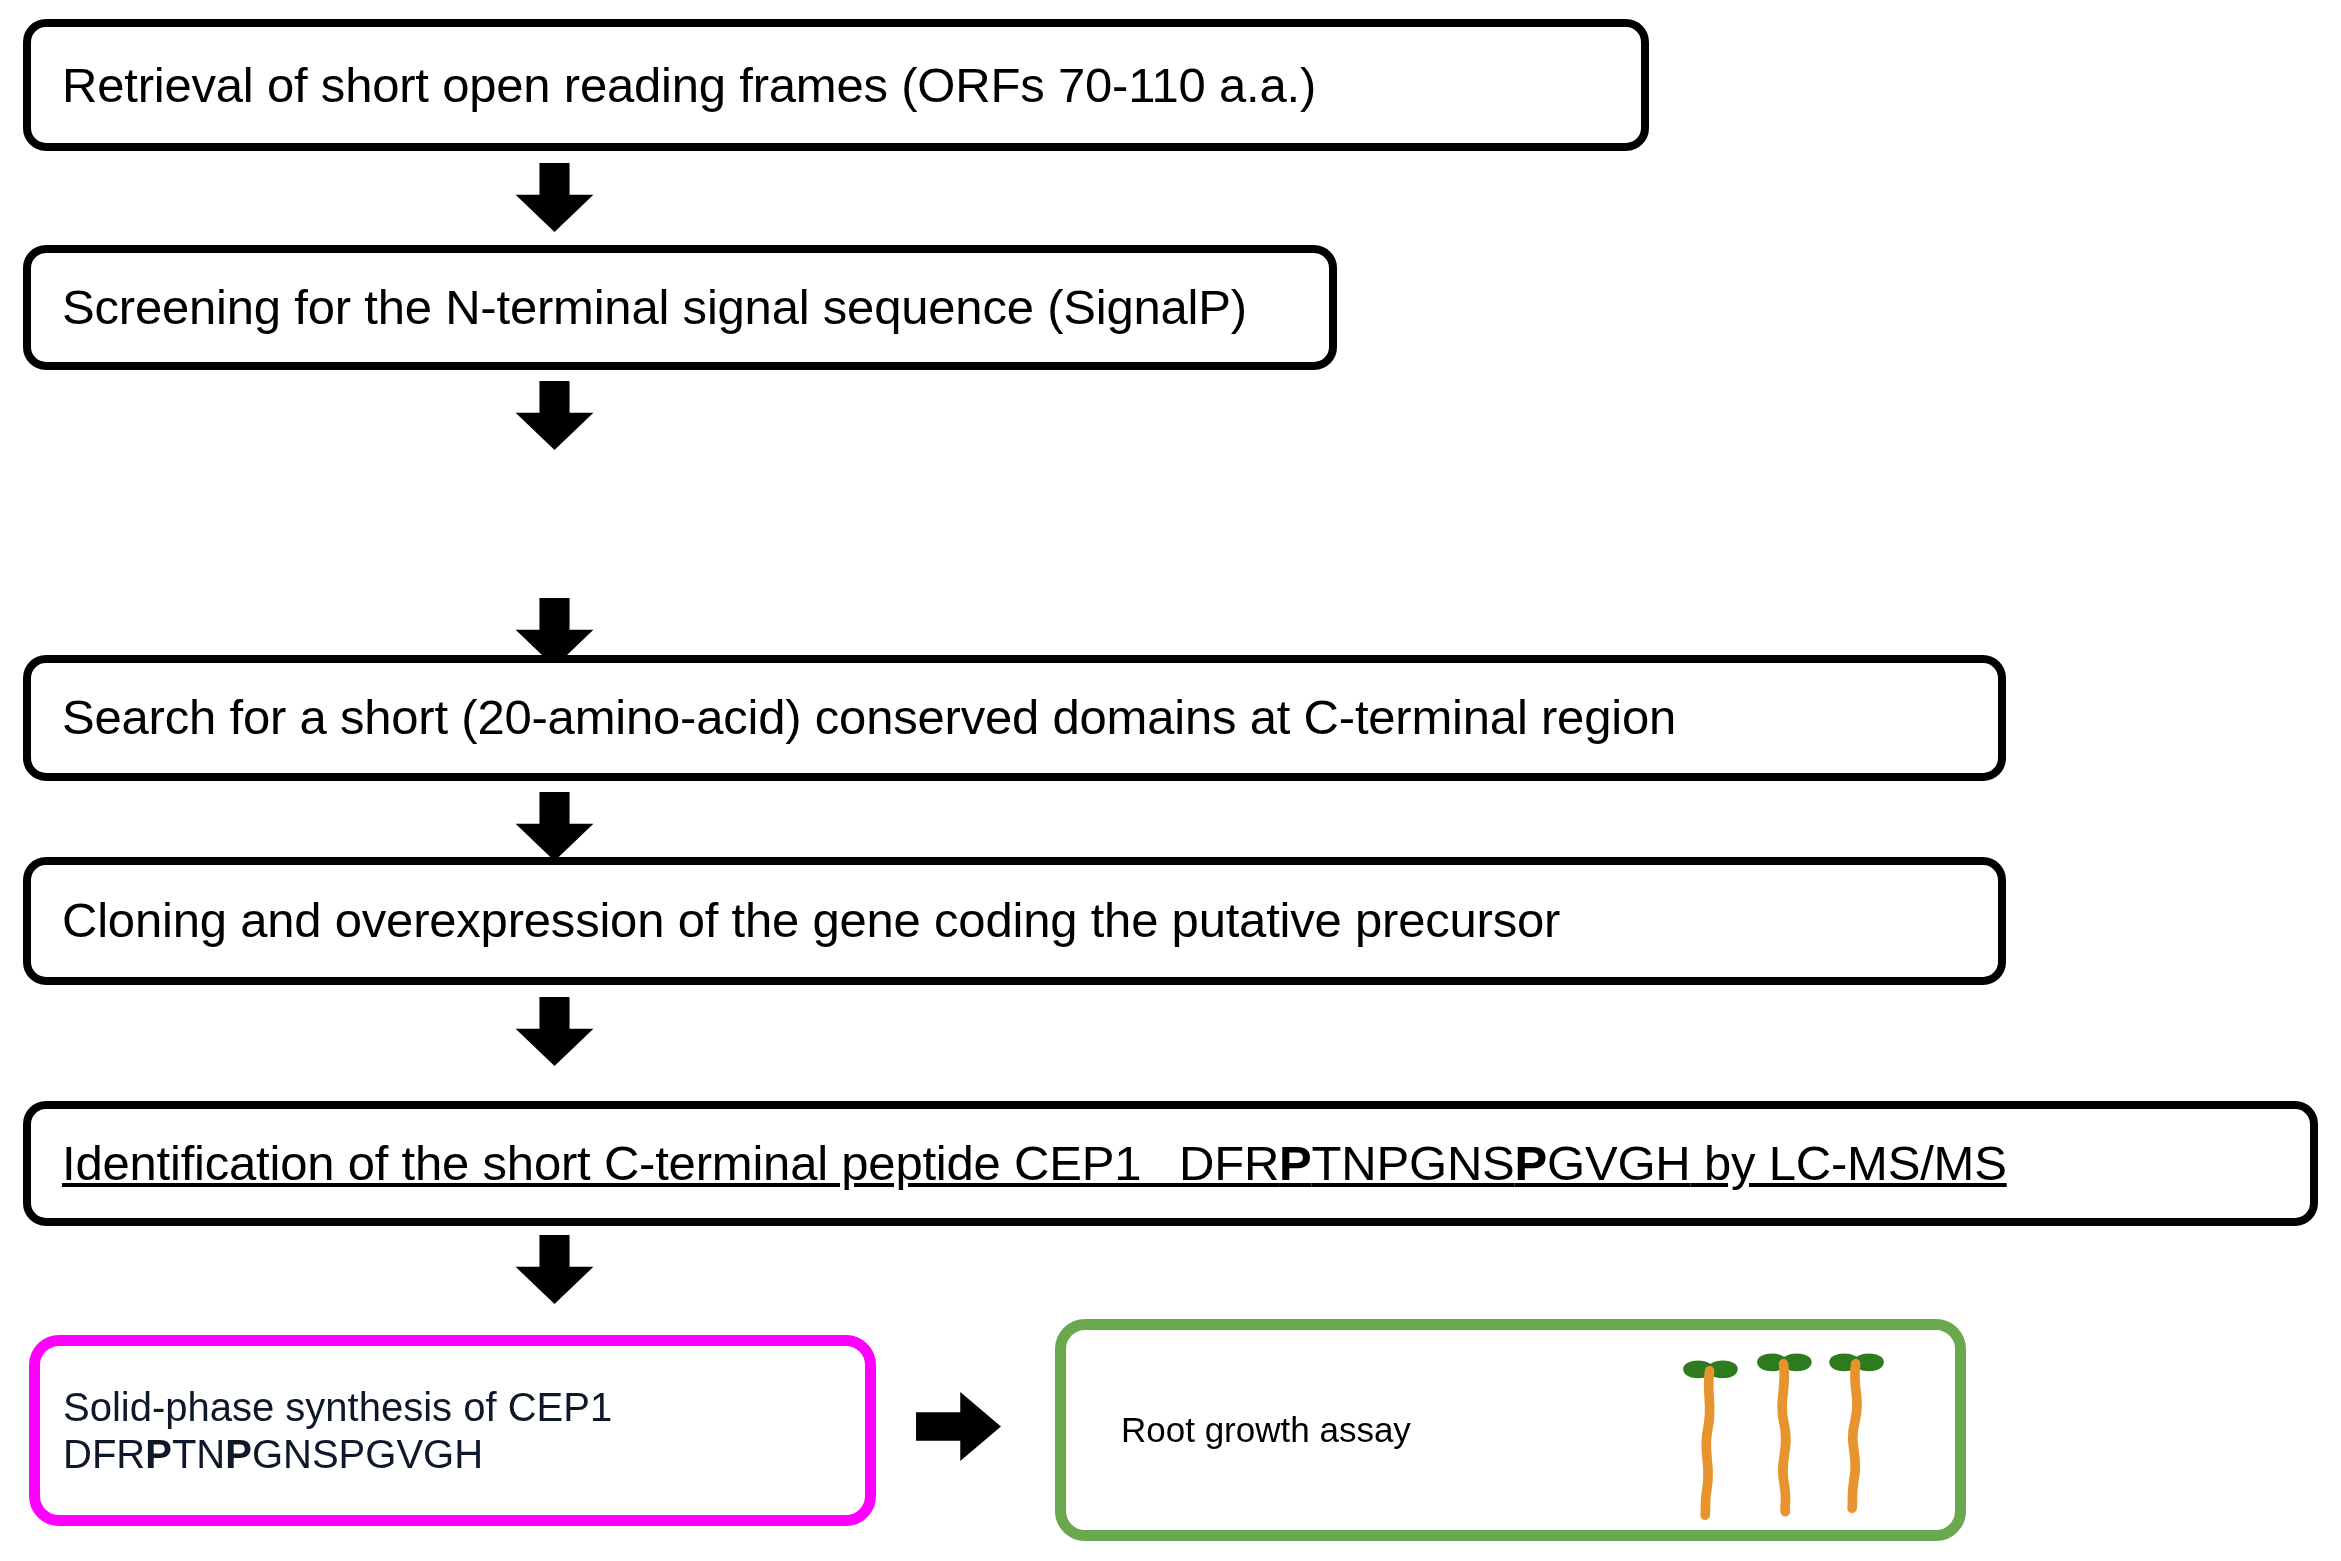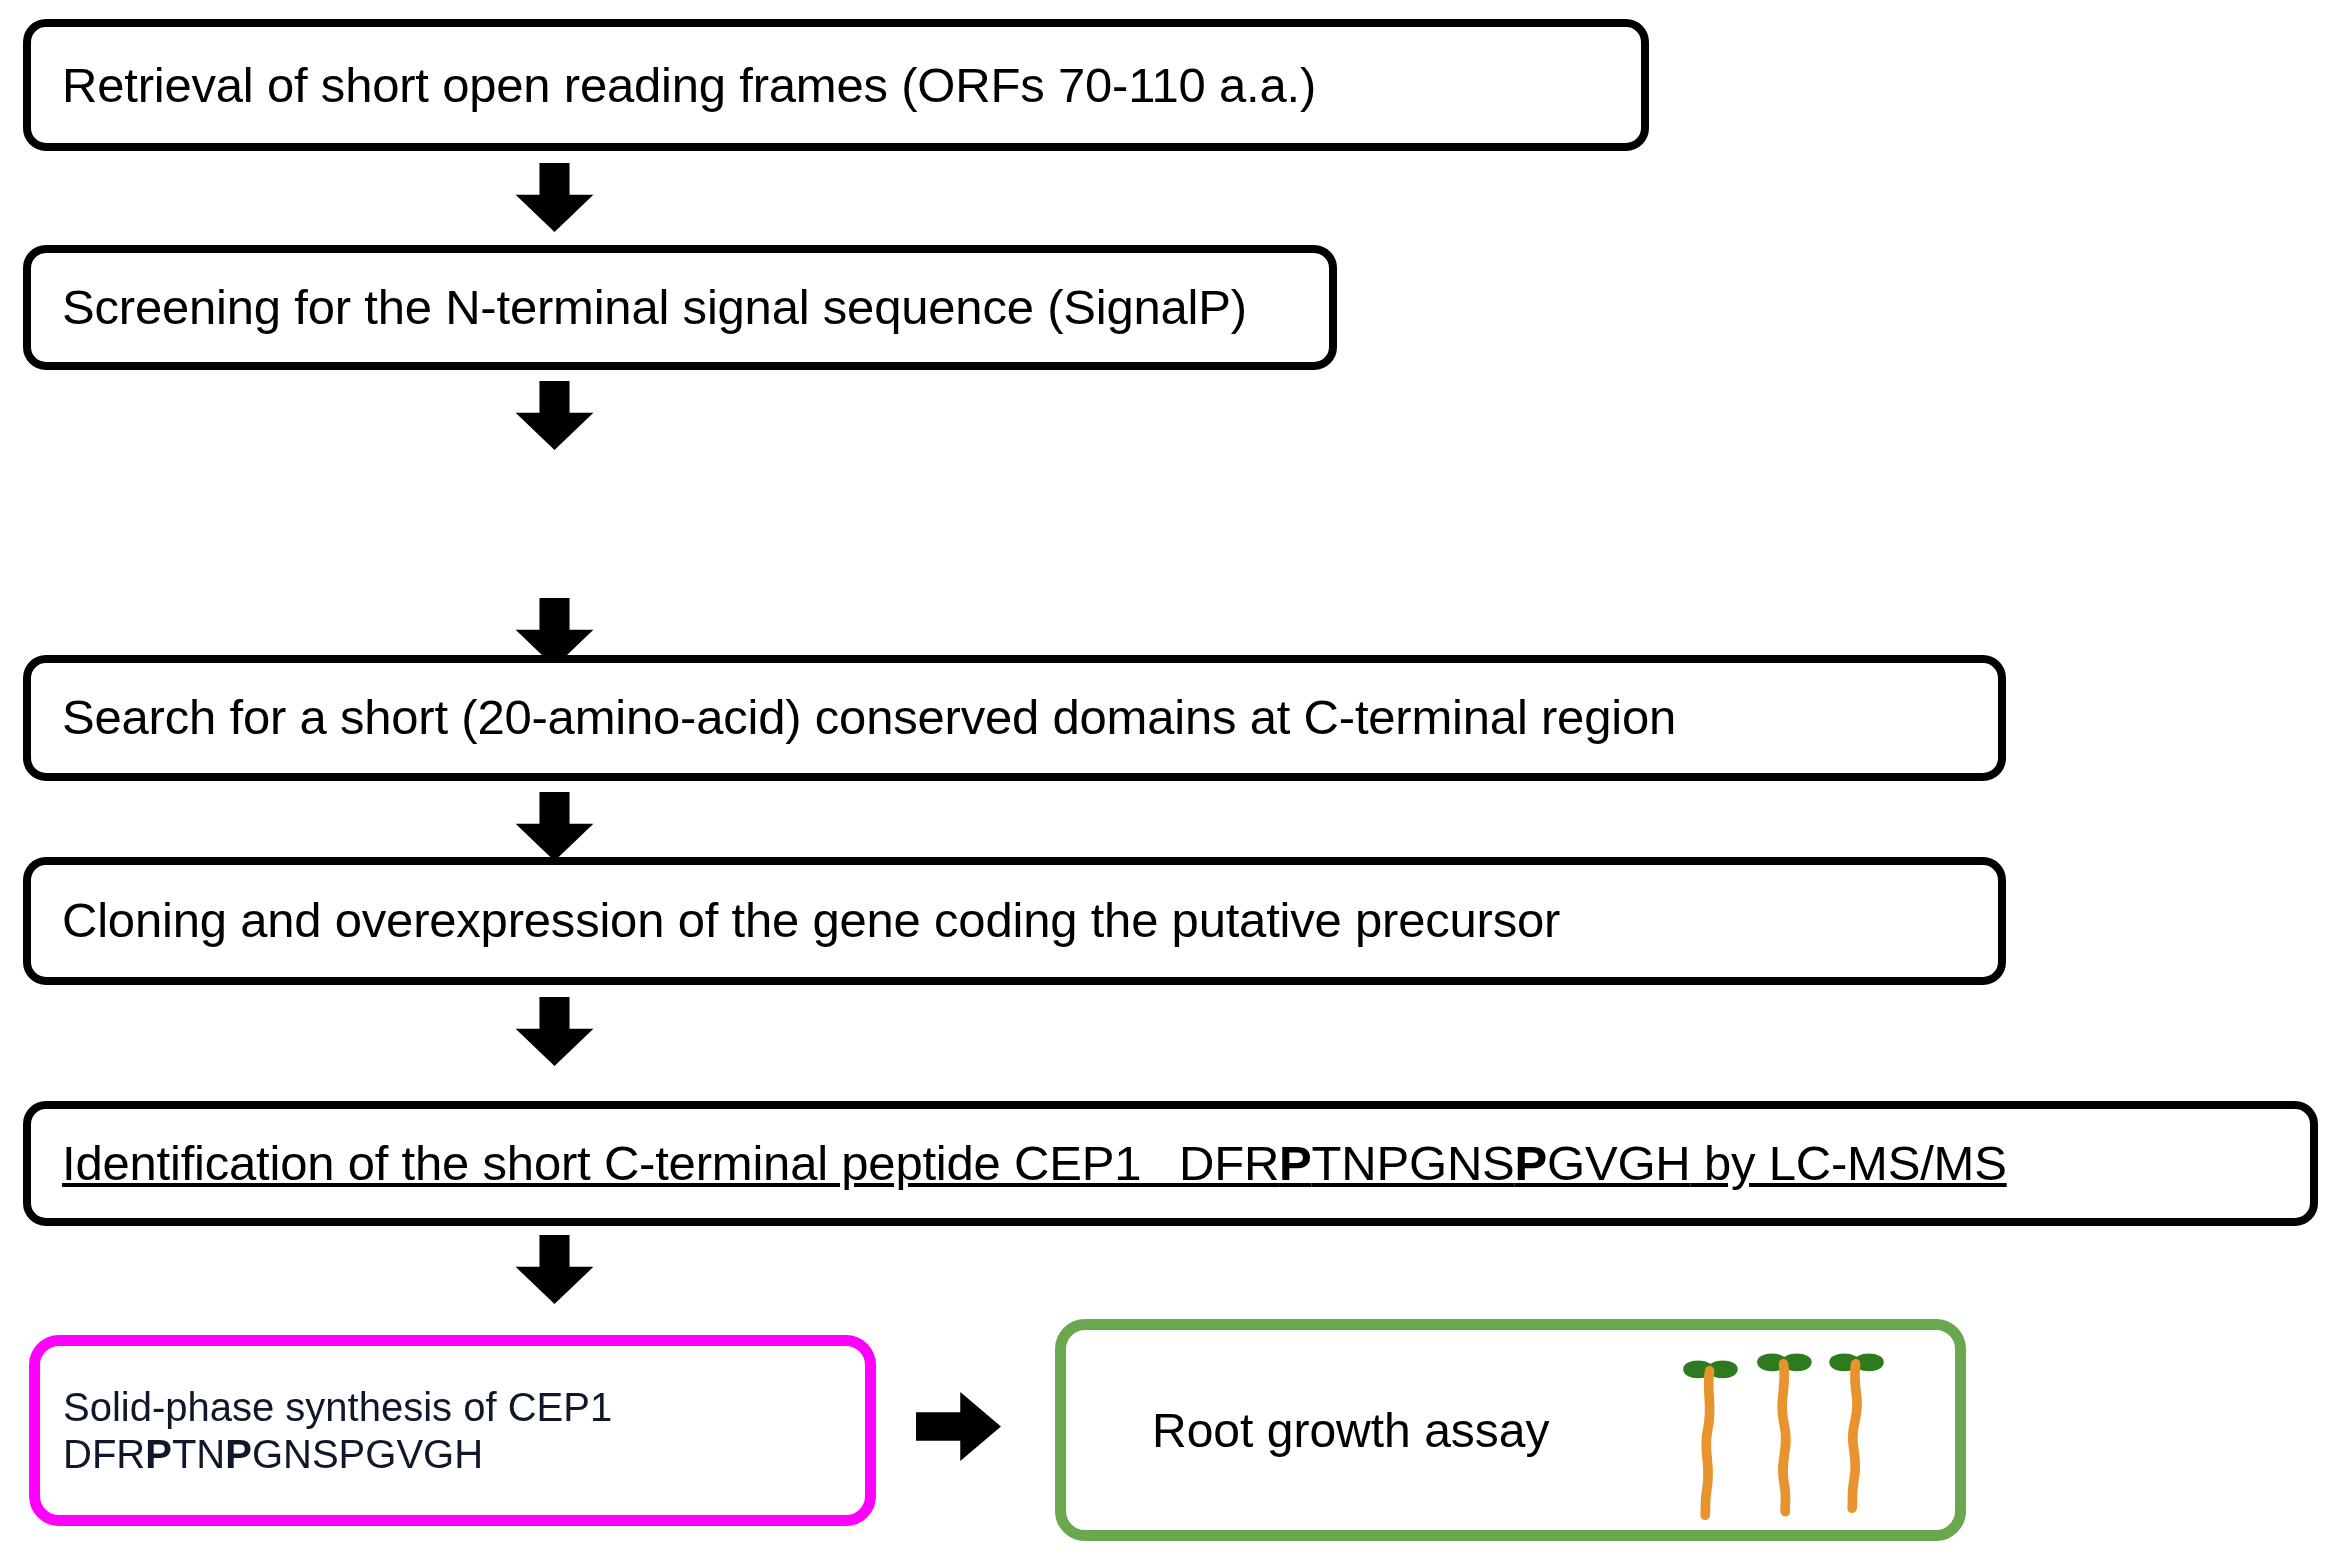--- a/index.html
+++ b/index.html
@@ -83,24 +83,23 @@
     height: 222px;
     background: #ffffff;
     border: 11.5px solid #69A84F;
     border-radius: 30px;
   }
   #result-assay .assay-label {
     position: absolute;
     left: 55px;
     top: 50%;
     transform: translateY(-50%);
-    font-size: 48px;
+    font-size: 35px;
     color: #000000;
     white-space: nowrap;
-    margin-left: 31px;
   }
   #seedlings {
     position: absolute;
     right: 39px;
     top: 17.6px;
     width: 265px;
     height: 176px;
   }
 
   

